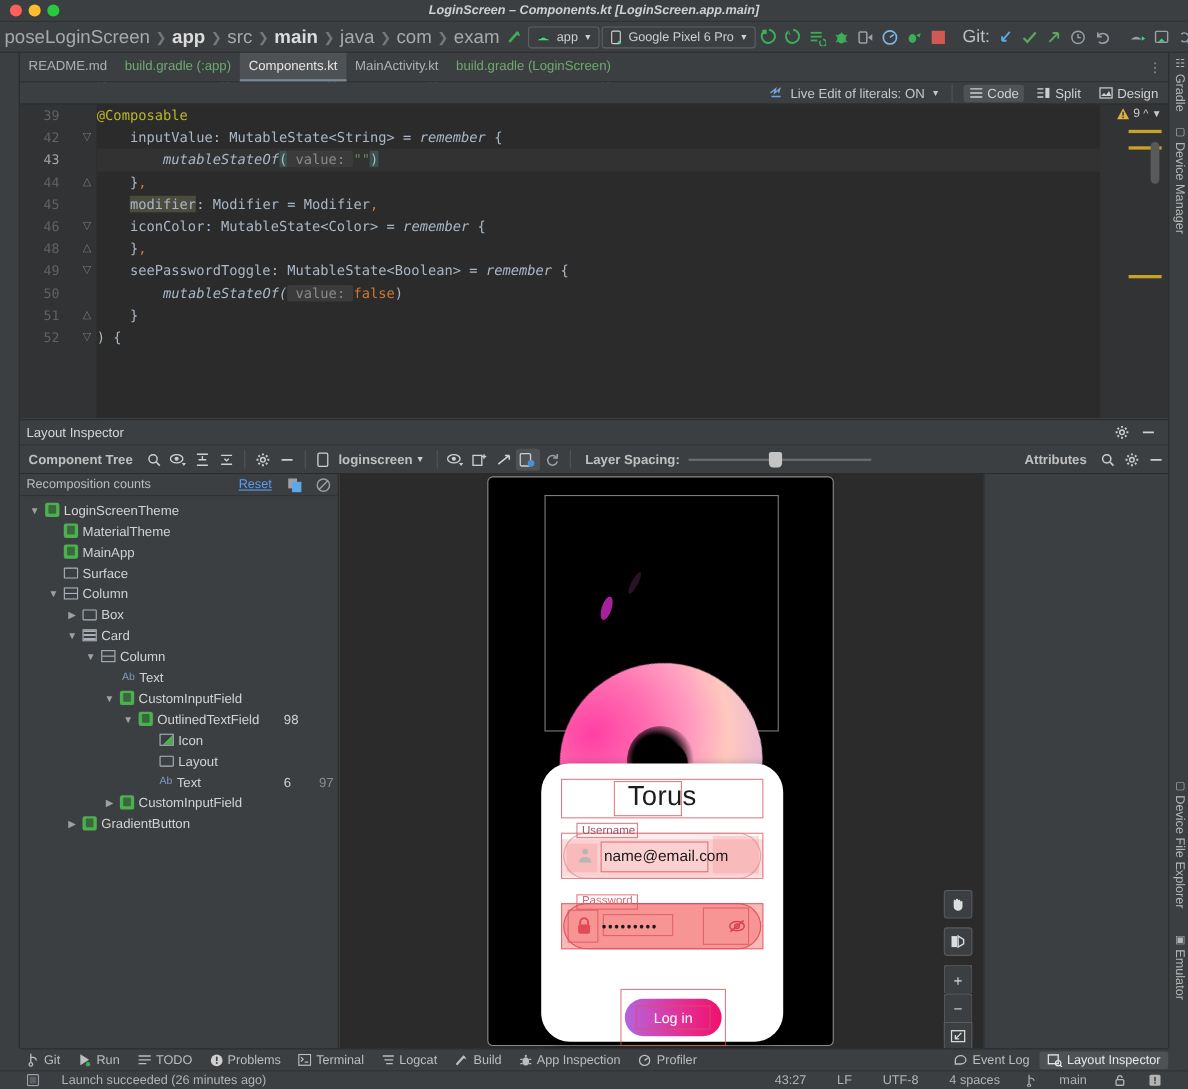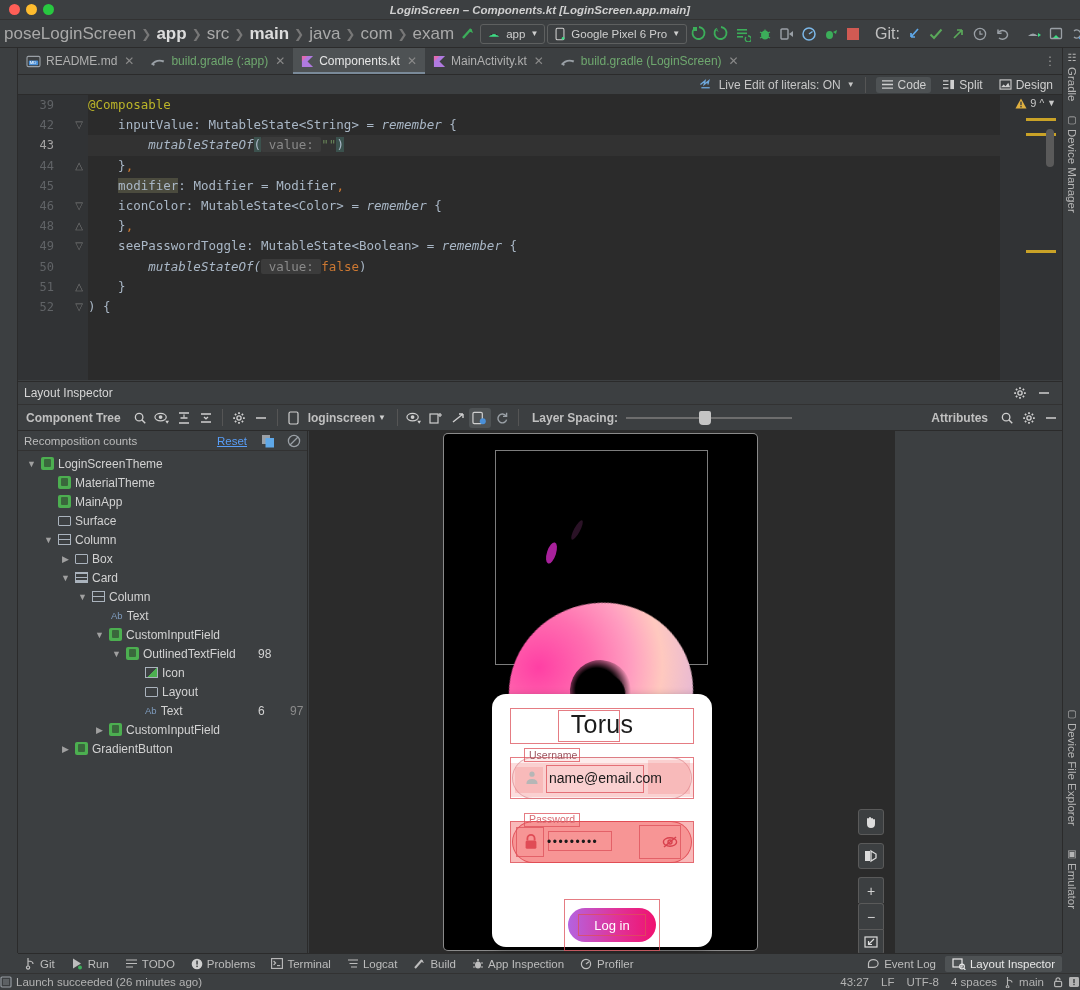--- a/index.html
+++ b/index.html
@@ -57,23 +57,24 @@
     border: 1px solid #2c2c2c;
   }
 
   
   .tabsbar {
     position: absolute; left: 18px; top: 48px; width: 1044px; height: 27px;
     background: #3c3f41; display: flex; align-items: stretch;
     border-bottom: 1px solid #2b2b2b;
   }
   .tab {
-    display: flex; align-items: center; gap: 5px; padding: 0 8px;
+    display: flex; align-items: flex-end; gap: 5px; padding: 0 8px;
     font-size: 12px; color: #b0b0b0; position: relative; cursor: default;
     white-space: nowrap;
+    flex-direction: column;
   }
   .tab.active { background: #4e5254; color: #e6e6e6; }
   .tab.active:after {
     content:''; position: absolute; left: 0; bottom: 0; width: 100%;
     height: 2px; background: #7a8a99;
   }
   .tab .close { color: #8a8a8a; font-size: 12px; margin-left: 2px; }
   .tab.green { color: #6fa86f; }
   .tabsbar .spacer { flex: 1; }
   .tabs-menu { display:flex; align-items:center; padding: 0 6px; color:#9a9a9a; }
@@ -258,21 +259,21 @@
   .torus-slit {
     position: absolute; left: 103px; top: 108px; width: 9px; height: 22px;
     background: #a8219b; border-radius: 50%; transform: rotate(18deg);
   }
   .torus-slit2 {
     position: absolute; left: 130px; top: 85px; width: 6px; height: 22px;
     background: #2a1226; border-radius: 50%; transform: rotate(28deg);
   }
   .card-white {
     position: absolute; left: 48px; top: 260px; width: 220px; height: 253px;
-    background: #fff; border-radius: 14px;
+    background: #fff; border-radius: 26px;
     box-shadow: 0 3px 10px rgba(0,0,0,.35);
   }
   .pv-inner { position: absolute; left: 20px; top: 14px; width: 180px; }
   .pv-title {
     font-size: 25px; color: #1c1c1c; text-align: center; font-weight: normal;
     letter-spacing: .3px; padding: 2px 0;
   }
   .ov { position: absolute; border: 1px solid rgba(220,80,90,.75); }
   .ov-fill { position: absolute; background: rgba(244,120,120,.25); }
   .ov-fill.strong { background: rgba(244,120,120,.52); }
@@ -323,22 +324,22 @@
   .bb-item {
     display: inline-flex; align-items: center; gap: 4px; padding: 2px 7px;
     font-size: 11.5px; color: #bdbdbd; border-radius: 2px;
   }
   .bb-item.sel { background: #4e5254; color: #e8e8e8; }
   .bottombar .sp { flex: 1; }
 
   
   .statusbar {
     position: absolute; left: 0; top: 973px; width: 1080px; height: 17px;
-    background: #3c3f41; display: flex; align-items: center; gap: 4px;
-    padding: 0 0; font-size: 11.5px; color: #b3b3b3;
+    background: #3c3f41; display: flex; align-items: center; gap: 20px;
+    padding: 0 24px; font-size: 11.5px; color: #b3b3b3;
     border-top: 1px solid #323232;
   }
   .statusbar .sp { flex: 1; }
   .sb-seg { padding: 0 4px; }
 
   
   .vstrip {
     position: absolute; width: 18px; background: #3c3f41; overflow: hidden;
   }
   .vstrip.left { left: 0; top: 48px; height: 905px; border-right: 1px solid #2b2b2b; }

